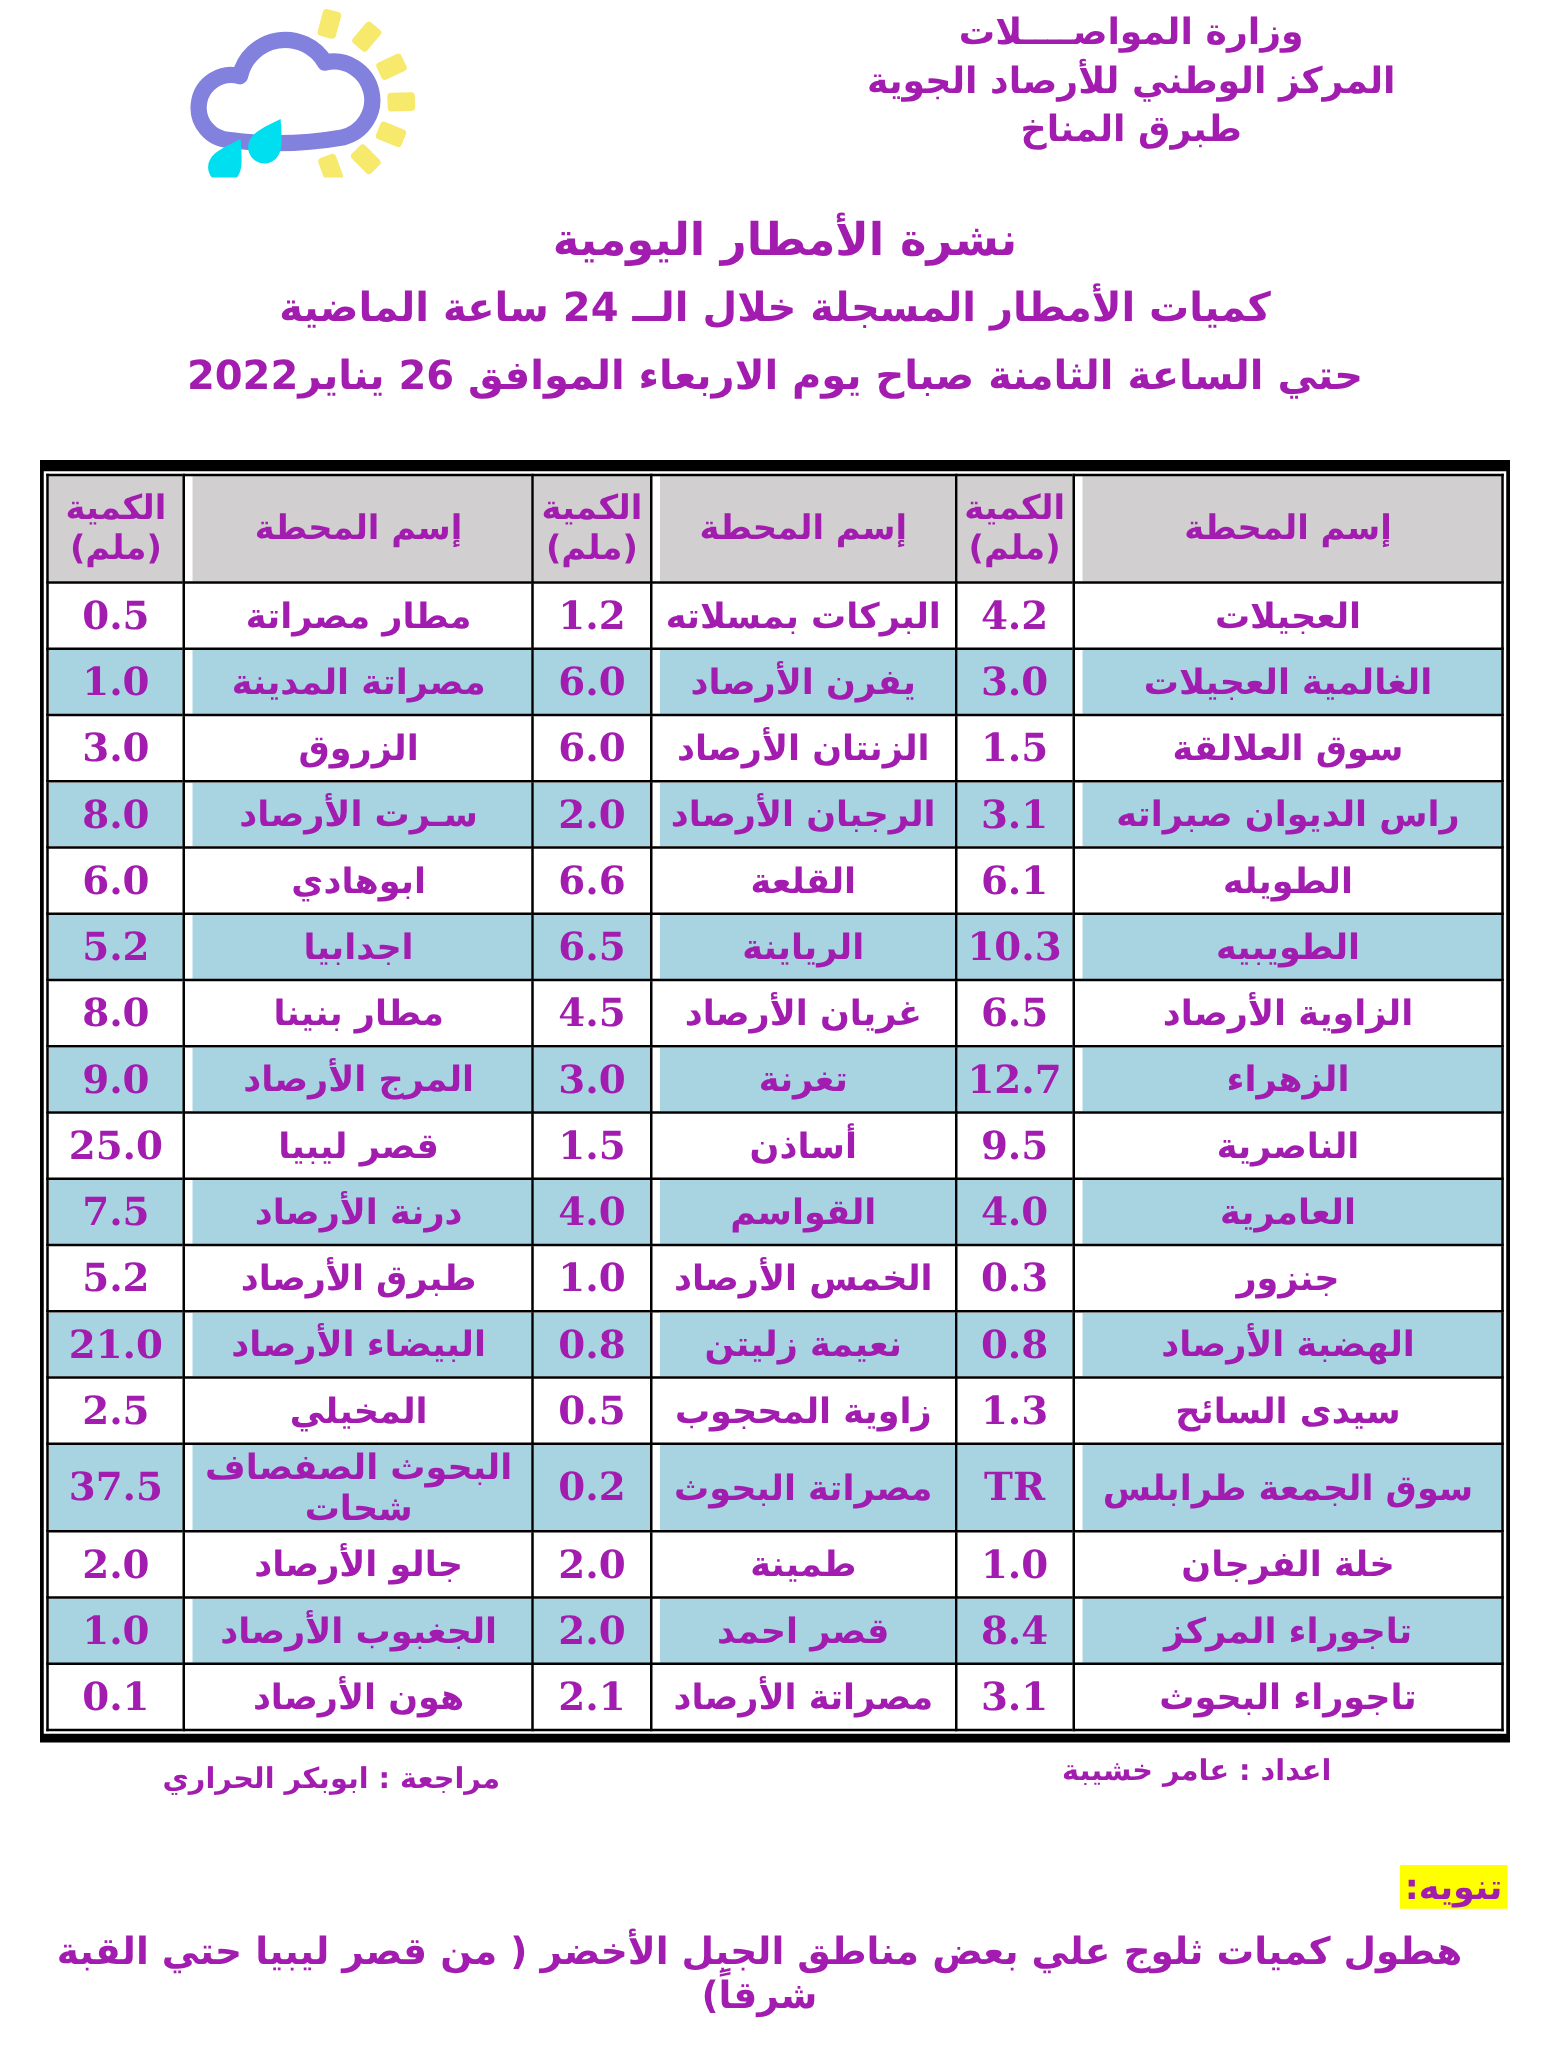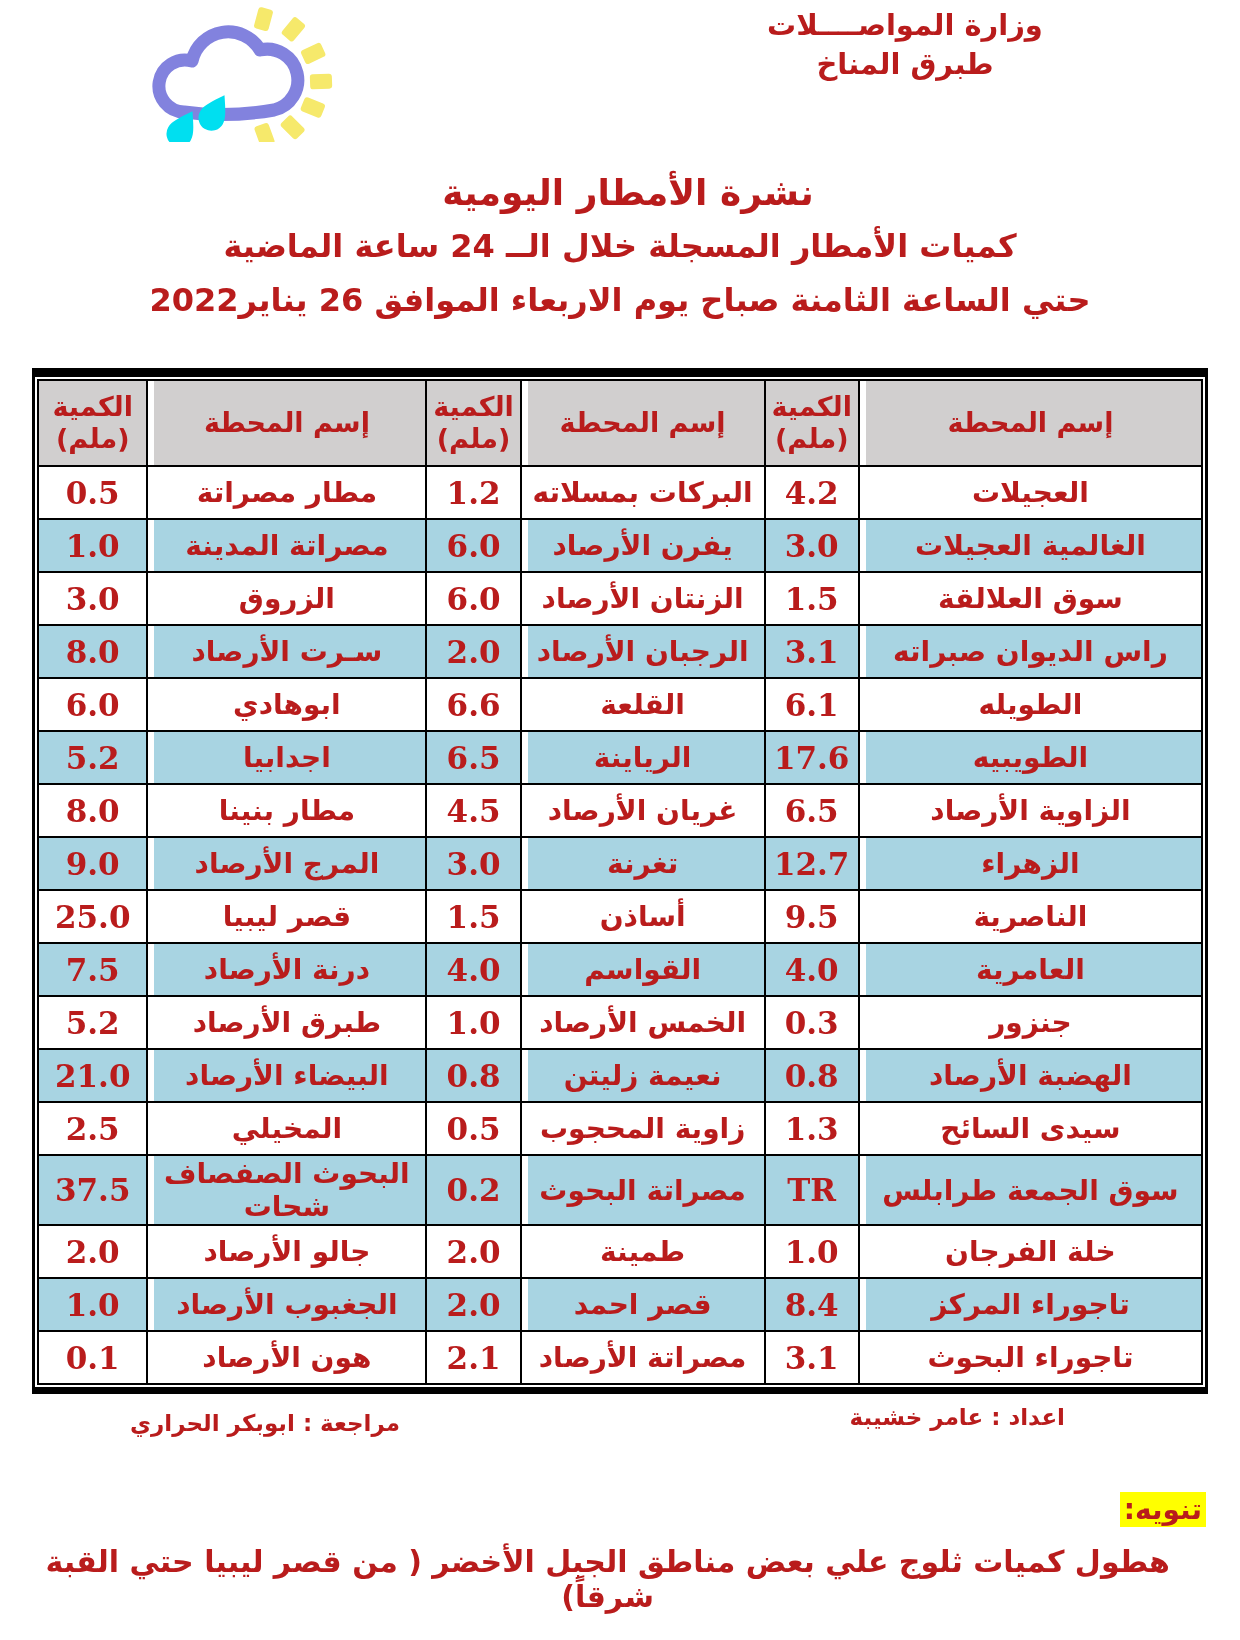--- a/index.html
+++ b/index.html
@@ -1,17 +1,17 @@
 <!DOCTYPE html>
 <html dir="rtl" lang="ar"><head>
 <meta charset="utf-8">
 <style>
   html,body{margin:0;padding:0;background:#fff;}
   .page{position:relative;width:1240px;height:1640px;background:#fff;overflow:hidden;
-        font-family:"DejaVu Sans","Liberation Sans",sans-serif;color:#b91c1c;}
+        font-family:"DejaVu Sans","Liberation Sans",sans-serif;color:#a21caf;}
 
   
   .logo{position:absolute;top:0;left:118px;width:225px;height:142px;}
   .gov-header{position:absolute;top:6px;left:625px;width:560px;text-align:center;
               font-weight:bold;font-size:29px;line-height:39px;}
 
   
   .titles{position:absolute;top:172px;left:0;width:100%;text-align:center;font-weight:bold;}
   .title-1{font-size:36px;margin:0 0 14px 0;padding-left:16px;}
   .title-2{font-size:32px;margin:0 0 16px 0;}
@@ -61,20 +61,21 @@
       <path d="M66 112 A26 26 0 1 1 74 61 A37 37 0 0 1 142 50 A27 27 0 1 1 156 110 Q110 118 66 112 Z" fill="#fff" stroke="#8282de" stroke-width="13" stroke-linejoin="round" stroke-linecap="round"></path>
       <g fill="#00dff0">
         <path d="M0,-17 C8,-5 13,2 13,9 a13,13 0 1 1 -26,0 C-13,2 -8,-5 0,-17 Z" transform="translate(98,110) rotate(30)"></path>
         <path d="M0,-17 C8,-5 13,2 13,9 a13,13 0 1 1 -26,0 C-13,2 -8,-5 0,-17 Z" transform="translate(66,126) rotate(30)"></path>
       </g>
     </svg>
   </div>
 
   <div class="gov-header">
     <div>وزارة المواصــــلات</div>
+    <div>المركز الوطني للأرصاد الجوية</div>
     <div>طبرق المناخ</div>
   </div>
 
   <div class="titles">
     <div class="title-1">نشرة الأمطار اليومية</div>
     <div class="title-2">كميات الأمطار المسجلة خلال الــ  24 ساعة الماضية</div>
     <div class="title-3">حتي الساعة الثامنة صباح يوم الاربعاء الموافق 26 يناير2022</div>
   </div>
 
   <div class="table-wrap">
@@ -133,21 +134,21 @@
           <tr>
             <td class="station">الطويله</td>
             <td class="qty">6.1</td>
             <td class="station">القلعة</td>
             <td class="qty">6.6</td>
             <td class="station">ابوهادي</td>
             <td class="qty">6.0</td>
           </tr>
           <tr class="hl">
             <td class="station">الطويبيه</td>
-            <td class="qty">17.6</td>
+            <td class="qty">10.3</td>
             <td class="station">الرياينة</td>
             <td class="qty">6.5</td>
             <td class="station">اجدابيا</td>
             <td class="qty">5.2</td>
           </tr>
           <tr>
             <td class="station">الزاوية الأرصاد</td>
             <td class="qty">6.5</td>
             <td class="station">غريان الأرصاد</td>
             <td class="qty">4.5</td>

